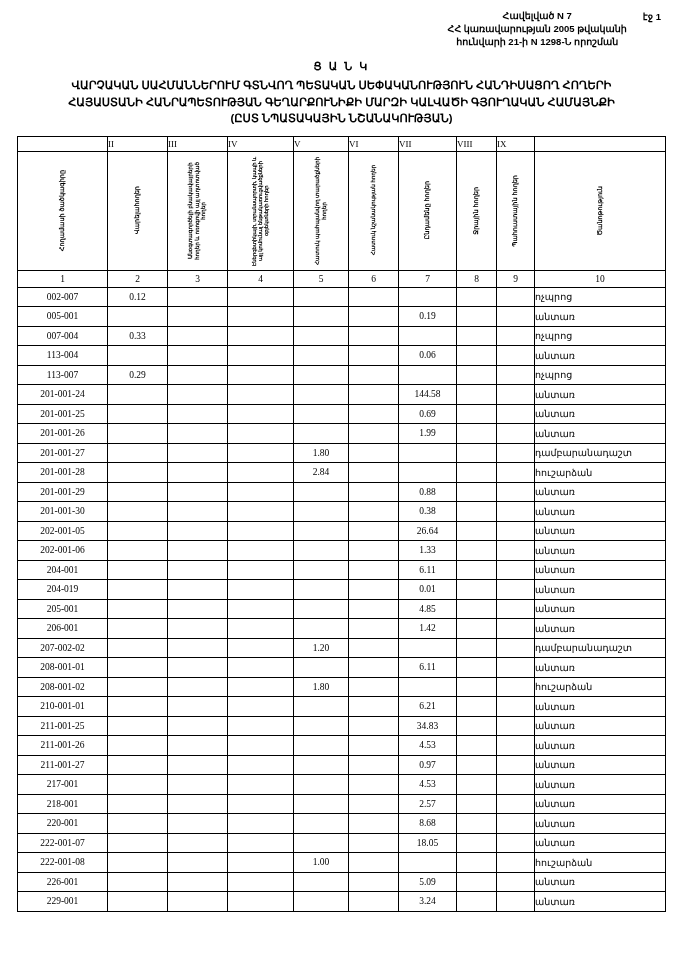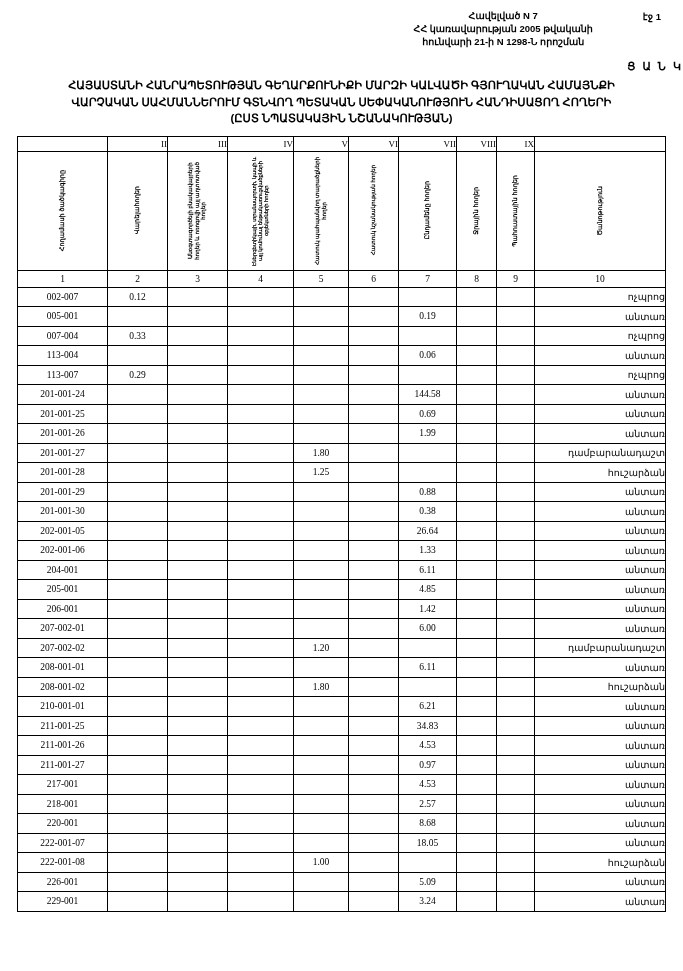--- a/index.html
+++ b/index.html
@@ -35,27 +35,27 @@
     text-align: center;
     font-size: 9.5px;
     font-weight: bold;
     line-height: 1.35;
     font-family: "Liberation Sans", sans-serif;
   }
   .doc-header-page {
     font-size: 9.5px;
     font-weight: bold;
     font-family: "Liberation Sans", sans-serif;
-    margin-left: 50px;
+    margin-left: 16px;
     padding-top: 1px;
     white-space: nowrap;
   }
 
   .doc-title {
-    text-align: right;
+    text-align: center;
     font-family: "Liberation Sans", sans-serif;
     font-weight: bold;
     font-size: 11px;
     letter-spacing: 2px;
     margin-top: 12px;
   }
   .doc-subtitle {
     text-align: center;
     font-family: "Liberation Sans", sans-serif;
     font-weight: bold;
@@ -75,21 +75,21 @@
   }
   table.main td, table.main th {
     border: 1px solid #000000;
     padding: 0;
     vertical-align: middle;
   }
 
   
   .rn {
     height: 15px;
-    text-align: right;
+    text-align: left;
     font-size: 9px;
     font-family: "Liberation Serif", serif;
   }
   
   .vhead {
     height: 118px;
     text-align: center;
     vertical-align: middle;
     position: relative;
   }
@@ -120,21 +120,21 @@
     font-size: 9.5px;
     font-family: "Liberation Serif", serif;
   }
   .c-code {
     text-align: center;
     padding-left: 4px;
     font-size: 9.8px;
   }
   .c-num { text-align: center; }
   .c-note {
-    text-align: right;
+    text-align: left;
     padding-left: 5px;
     font-family: "Liberation Sans", sans-serif;
     font-size: 8.6px;
   }
   
 </style>
 </head>
 <body>
 
 <div class="page">
@@ -144,22 +144,22 @@
       <div>Հավելված N 7</div>
       <div>ՀՀ կառավարության 2005 թվականի</div>
       <div>հունվարի 21-ի N 1298-Ն որոշման</div>
     </div>
     <div class="doc-header-page">էջ 1</div>
   </div>
 
   <div class="doc-title">Ց Ա Ն Կ</div>
 
   <div class="doc-subtitle">
+    <div>ՎԱՐՉԱԿԱՆ ՍԱՀՄԱՆՆԵՐՈՒՄ  ԳՏՆՎՈՂ  ՊԵՏԱԿԱՆ ՍԵՓԱԿԱՆՈՒԹՅՈՒՆ  ՀԱՆԴԻՍԱՑՈՂ ՀՈՂԵՐԻ</div>
     <div>ՀԱՅԱՍՏԱՆԻ ՀԱՆՐԱՊԵՏՈՒԹՅԱՆ ԳԵՂԱՐՔՈՒՆԻՔԻ ՄԱՐԶԻ ԿԱԼՎԱԾԻ ԳՅՈՒՂԱԿԱՆ ՀԱՄԱՅՆՔԻ</div>
-    <div>ՎԱՐՉԱԿԱՆ ՍԱՀՄԱՆՆԵՐՈՒՄ  ԳՏՆՎՈՂ  ՊԵՏԱԿԱՆ ՍԵՓԱԿԱՆՈՒԹՅՈՒՆ  ՀԱՆԴԻՍԱՑՈՂ ՀՈՂԵՐԻ</div>
     <div>(ԸՍՏ ՆՊԱՏԱԿԱՅԻՆ ՆՇԱՆԱԿՈՒԹՅԱՆ)</div>
   </div>
 
   <table class="main">
     <colgroup>
       <col style="width:90px">
       <col style="width:60px">
       <col style="width:60px">
       <col style="width:66px">
       <col style="width:55px">
@@ -334,21 +334,21 @@
           <td class="c-num"></td>
           <td class="c-num"></td>
           <td class="c-num"></td>
           <td class="c-note">դամբարանադաշտ</td>
         </tr>
         <tr class="brow">
           <td class="c-code">201-001-28</td>
           <td class="c-num"></td>
           <td class="c-num"></td>
           <td class="c-num"></td>
-          <td class="c-num">1.25</td>
+          <td class="c-num">2.84</td>
           <td class="c-num"></td>
           <td class="c-num"></td>
           <td class="c-num"></td>
           <td class="c-num"></td>
           <td class="c-note">հուշարձան</td>
         </tr>
         <tr class="brow">
           <td class="c-code">201-001-29</td>
           <td class="c-num"></td>
           <td class="c-num"></td>
@@ -402,51 +402,51 @@
           <td class="c-num"></td>
           <td class="c-num"></td>
           <td class="c-num"></td>
           <td class="c-num"></td>
           <td class="c-num">6.11</td>
           <td class="c-num"></td>
           <td class="c-num"></td>
           <td class="c-note">անտառ</td>
         </tr>
         <tr class="brow">
+          <td class="c-code">204-019</td>
+          <td class="c-num"></td>
+          <td class="c-num"></td>
+          <td class="c-num"></td>
+          <td class="c-num"></td>
+          <td class="c-num"></td>
+          <td class="c-num">0.01</td>
+          <td class="c-num"></td>
+          <td class="c-num"></td>
+          <td class="c-note">անտառ</td>
+        </tr>
+        <tr class="brow">
           <td class="c-code">205-001</td>
           <td class="c-num"></td>
           <td class="c-num"></td>
           <td class="c-num"></td>
           <td class="c-num"></td>
           <td class="c-num"></td>
           <td class="c-num">4.85</td>
           <td class="c-num"></td>
           <td class="c-num"></td>
           <td class="c-note">անտառ</td>
         </tr>
         <tr class="brow">
           <td class="c-code">206-001</td>
           <td class="c-num"></td>
           <td class="c-num"></td>
           <td class="c-num"></td>
           <td class="c-num"></td>
           <td class="c-num"></td>
           <td class="c-num">1.42</td>
-          <td class="c-num"></td>
-          <td class="c-num"></td>
-          <td class="c-note">անտառ</td>
-        </tr>
-        <tr class="brow">
-          <td class="c-code">207-002-01</td>
-          <td class="c-num"></td>
-          <td class="c-num"></td>
-          <td class="c-num"></td>
-          <td class="c-num"></td>
-          <td class="c-num"></td>
-          <td class="c-num">6.00</td>
           <td class="c-num"></td>
           <td class="c-num"></td>
           <td class="c-note">անտառ</td>
         </tr>
         <tr class="brow">
           <td class="c-code">207-002-02</td>
           <td class="c-num"></td>
           <td class="c-num"></td>
           <td class="c-num"></td>
           <td class="c-num">1.20</td>

